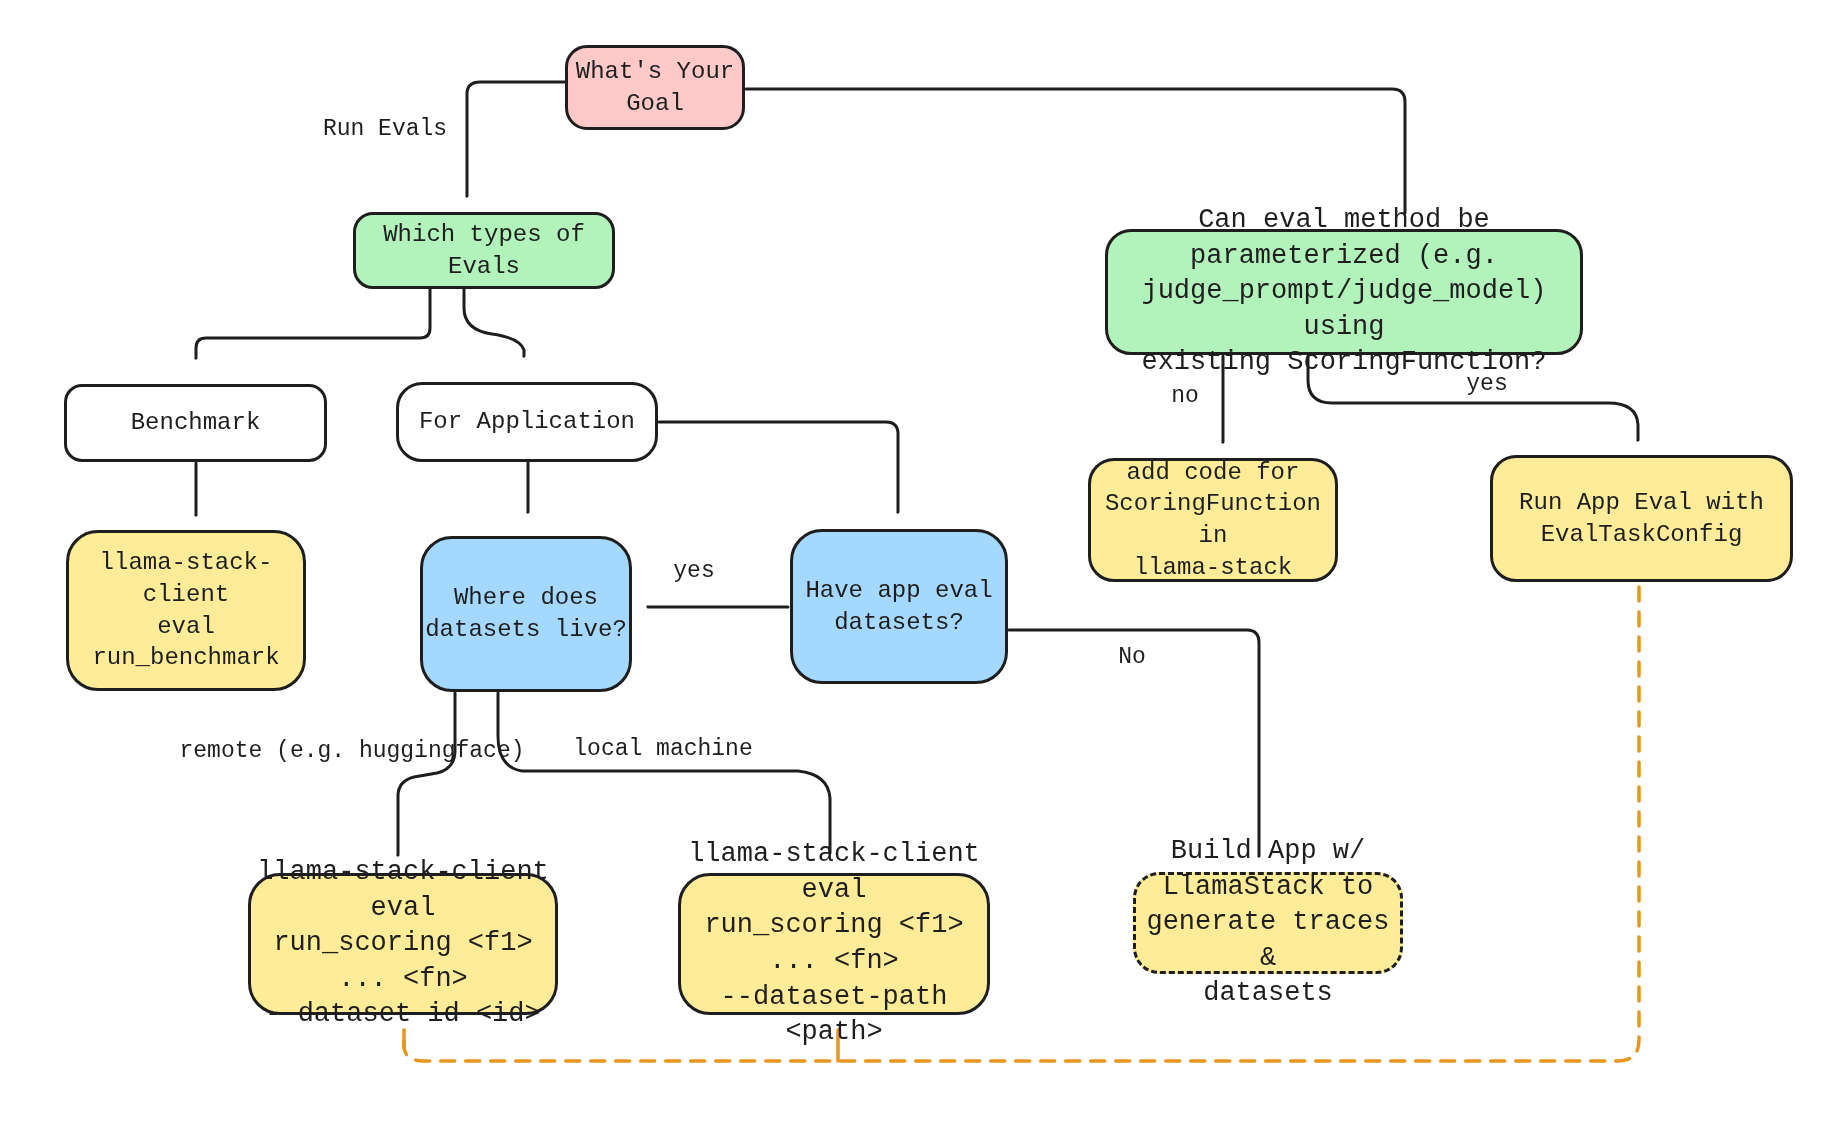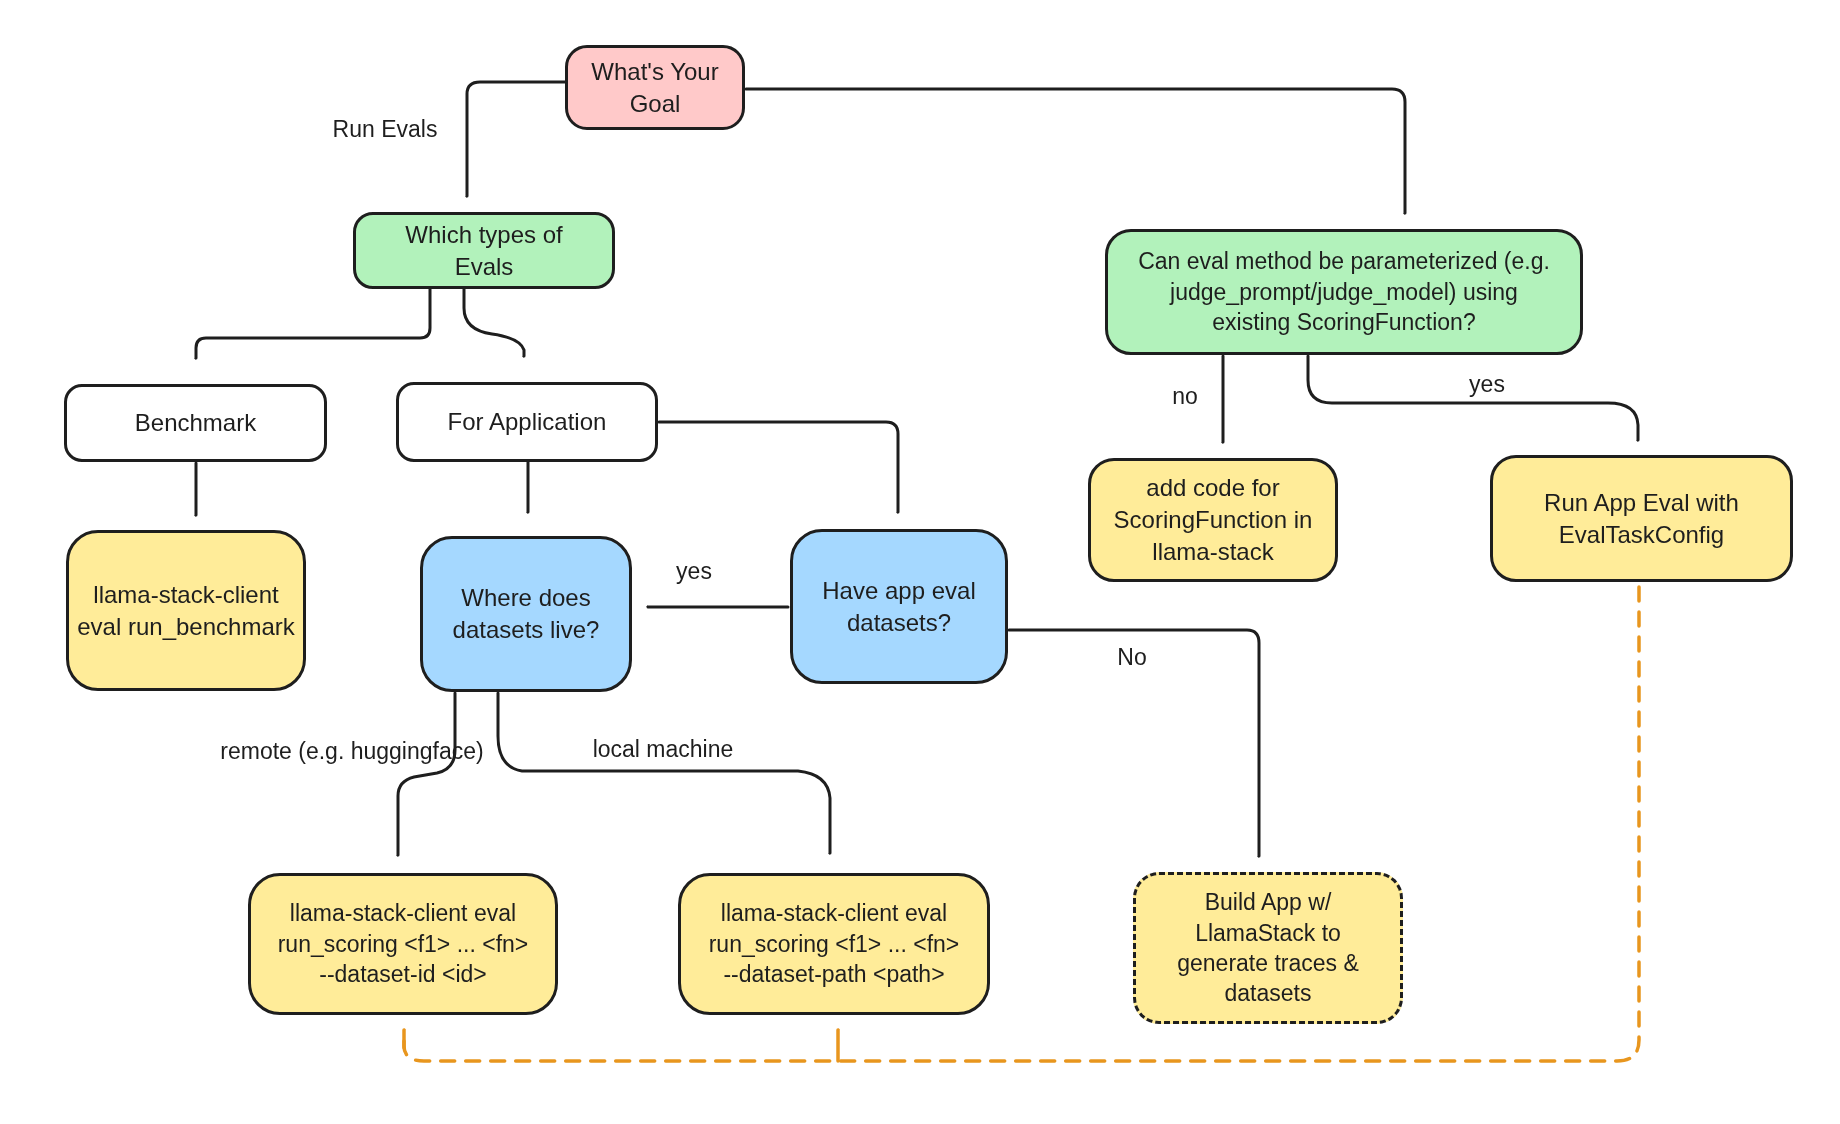--- a/index.html
+++ b/index.html
@@ -1,20 +1,20 @@
 <!DOCTYPE html>
 <html><head>
 <meta charset="utf-8">
 <style>
   html,body{margin:0;padding:0;background:#ffffff;}
   #canvas{
     position:relative;
     width:1840px;height:1124px;
     background:#ffffff;
-    font-family:Liberation Sans, sans-serif;
+    font-family:Liberation Mono, monospace;
     color:#1e1e1e;
     overflow:hidden;
   }
   .node{
     position:absolute;
     border:3px solid #1e1e1e;
     background:#fff;
     display:flex;align-items:center;justify-content:center;
     text-align:center;
     box-sizing:border-box;
@@ -31,21 +31,21 @@
   .elabel{
     position:absolute;
     transform:translate(-50%,-50%);
     font-size:23px;
     line-height:1.3;
     text-align:center;
     white-space:pre-line;
     color:#1e1e1e;
   }
   svg.edges{position:absolute;left:0;top:0;}
-  .small{font-size:23px;text-align:center;}
+  .small{font-size:27px;text-align:center;}
 </style>
 </head>
 <body>
 
 <div id="canvas">
 
   <svg class="edges" width="1840" height="1124" viewBox="0 0 1840 1124">
     <defs>
       <marker id="ab" markerUnits="userSpaceOnUse" markerWidth="40" markerHeight="40" refX="0" refY="0" orient="auto">
         <path d="M-16,-9 L0,0 L-16,9" fill="none" stroke="#1e1e1e" stroke-width="3" stroke-linecap="round" stroke-linejoin="round"></path>
@@ -85,21 +85,21 @@
 
   <div class="node fill-green" style="left:345px;top:212px;width:262px;height:77px;border-radius:20px">
     <span>Which types of
 Evals</span>
   </div>
 
   <div class="node fill-white" style="left:64px;top:384px;width:263px;height:78px;border-radius:18px">
     <span>Benchmark</span>
   </div>
 
-  <div class="node fill-white" style="left:396px;top:382px;width:262px;height:80px;border-radius:18px">
+  <div class="node fill-white" style="left:396px;top:382px;width:262px;height:80px;border-radius:26px">
     <span>For Application</span>
   </div>
 
   <div class="node fill-yellow" style="left:66px;top:530px;width:240px;height:161px;border-radius:32px">
     <span>llama-stack-client
 eval run_benchmark</span>
   </div>
 
   <div class="node fill-blue" style="left:420px;top:536px;width:212px;height:156px;border-radius:32px">
     <span>Where does
@@ -133,21 +133,21 @@
 run_scoring &lt;f1&gt; ... &lt;fn&gt;
 --dataset-id &lt;id&gt;</span>
   </div>
 
   <div class="node fill-yellow small" style="left:678px;top:873px;width:312px;height:142px;border-radius:32px">
     <span>llama-stack-client eval
 run_scoring &lt;f1&gt; ... &lt;fn&gt;
 --dataset-path &lt;path&gt;</span>
   </div>
 
-  <div class="node fill-yellow dashed-border small" style="left:1133px;top:872px;width:270px;height:152px;border-radius:26px">
+  <div class="node fill-yellow dashed-border small" style="left:1133px;top:872px;width:270px;height:102px;border-radius:26px">
     <span>Build App w/
 LlamaStack to
 generate traces &amp;
 datasets</span>
   </div>
 
   <div class="elabel" style="left:385px;top:130px">Run Evals</div>
 
 
   <div class="elabel" style="left:1185px;top:397px">no</div>

